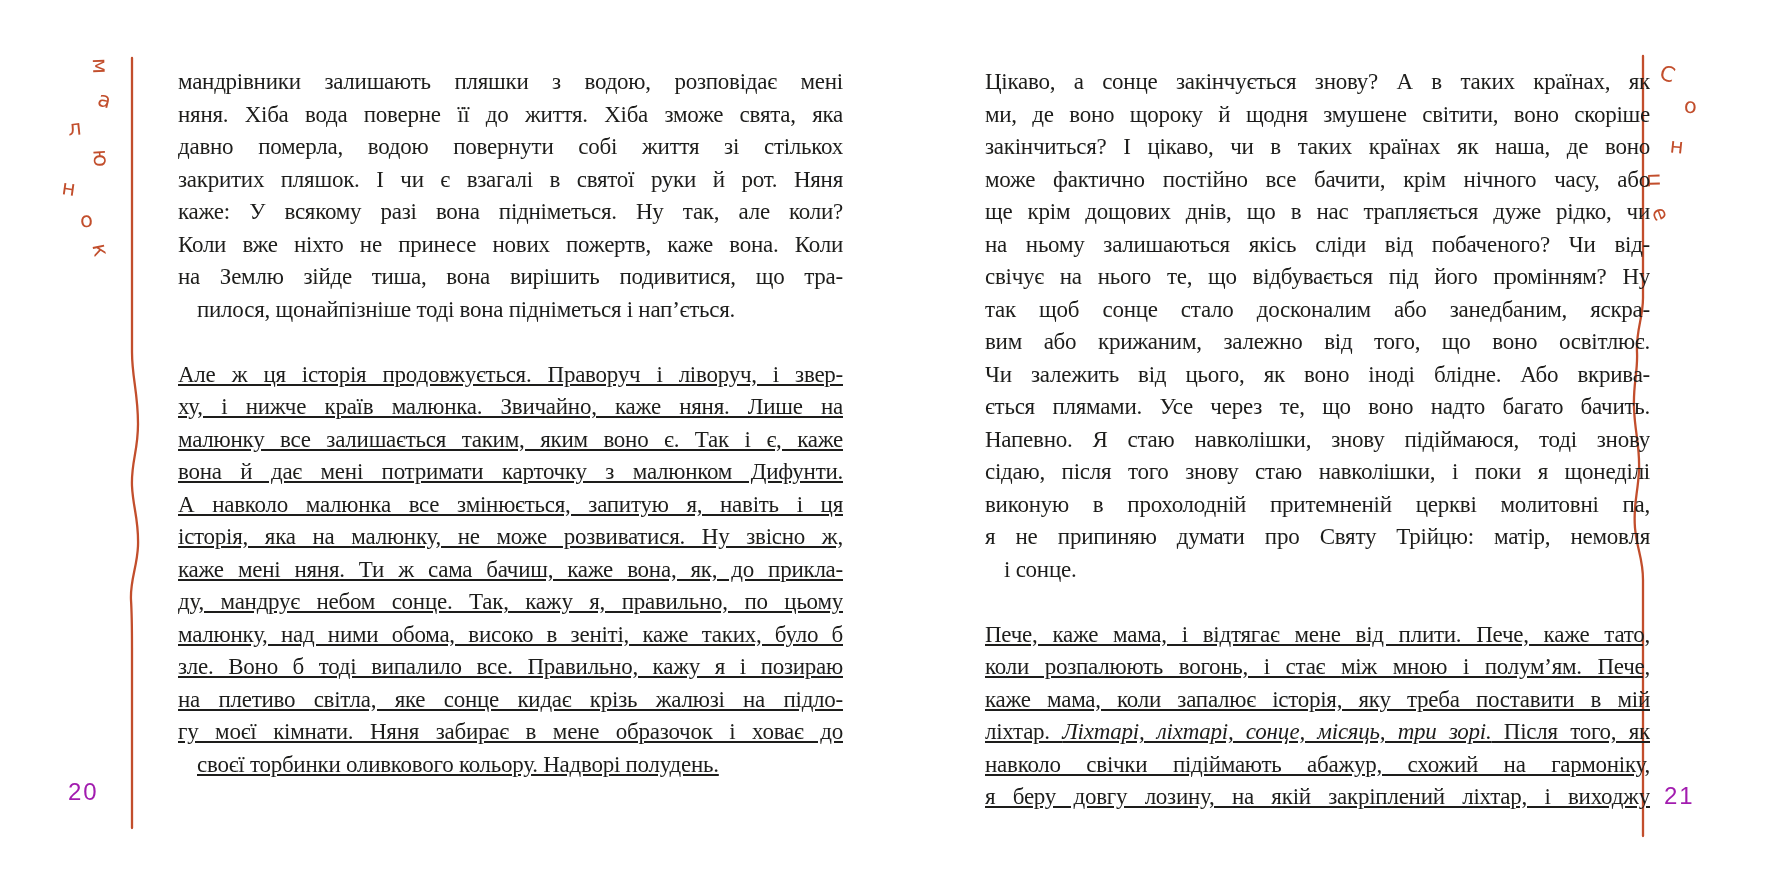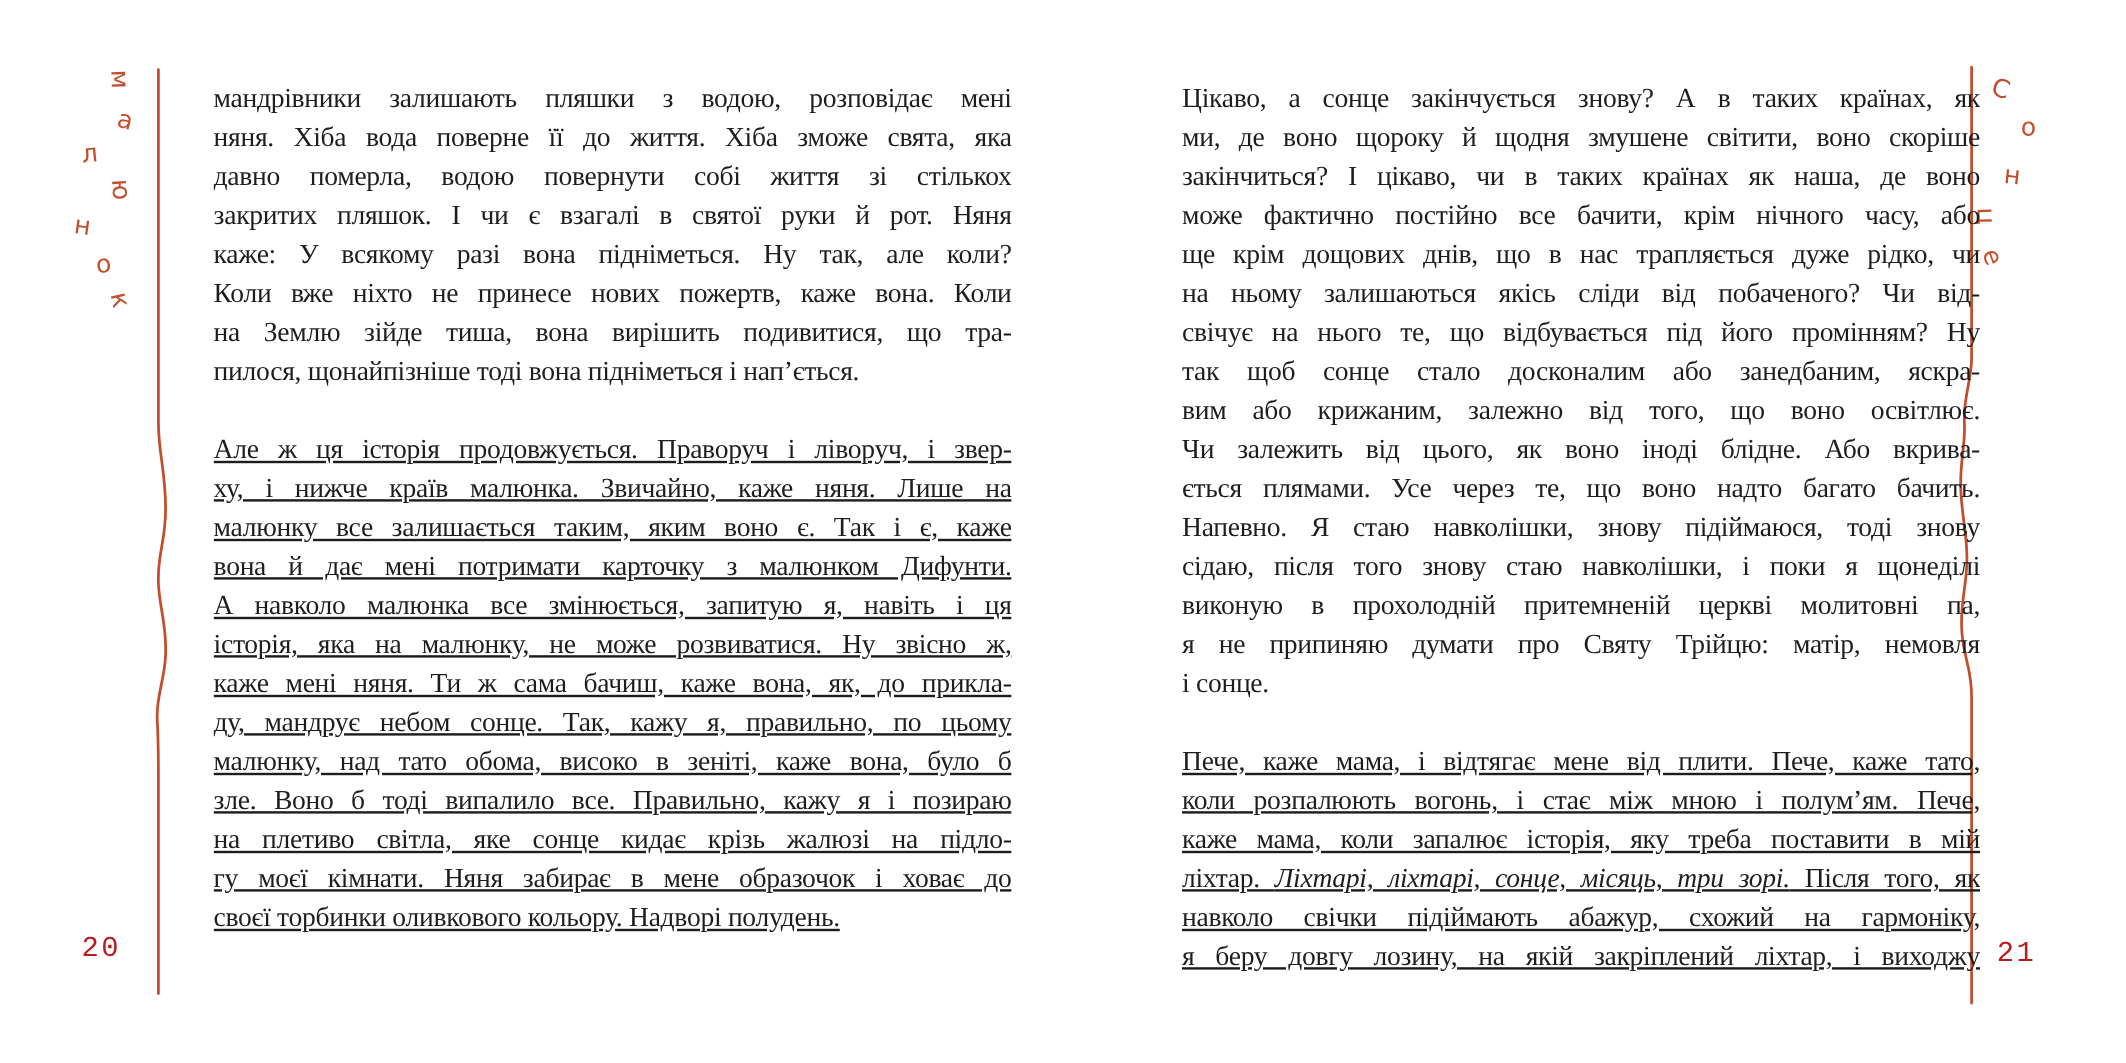--- a/index.html
+++ b/index.html
@@ -12,32 +12,32 @@
     position:absolute;top:66px;width:665px;
     font-size:23px;line-height:32.5px;letter-spacing:-0.25px;
   }
   .textcol.left{left:178px;}
   .textcol.right{left:985px;}
   .para + .para{margin-top:32.5px;text-decoration:underline;}
   .line{
     height:32.5px;overflow:hidden;
     text-align:justify;text-align-last:justify;
   }
-  .line.endline{text-align-last:left;}
+  .line.endline{text-align-last:left;margin-left:19px;}
   .it{font-style:italic;}
   
   .rules{position:absolute;left:0;top:0;width:1772px;height:886px;pointer-events:none;}
   
   .margin-letter{
     position:absolute;font-family:"DejaVu Sans", sans-serif;
     font-size:21px;color:#c24e2c;font-weight:400;
   }
   .pagenum{
-    position:absolute;font-family:Liberation Mono, monospace;
-    font-size:24px;color:#b91c1c;letter-spacing:2px;
+    position:absolute;font-family:Liberation Sans, sans-serif;
+    font-size:24px;color:#a21caf;letter-spacing:2px;
   }
   .pagenum.left{left:68px;top:778px;}
   .pagenum.right{left:1664px;top:782px;}
   
   .ml-left .margin-letter:nth-child(1){left:92px;top:54px;transform:rotate(88deg);}
   .ml-left .margin-letter:nth-child(2){left:98px;top:88px;transform:rotate(14deg);}
   .ml-left .margin-letter:nth-child(3){left:68px;top:116px;transform:rotate(-6deg);}
   .ml-left .margin-letter:nth-child(4){left:92px;top:146px;transform:rotate(86deg);}
   .ml-left .margin-letter:nth-child(5){left:62px;top:176px;transform:rotate(8deg);}
   .ml-left .margin-letter:nth-child(6){left:80px;top:208px;transform:rotate(-4deg);}
@@ -90,21 +90,21 @@
       </div>
       <div class="para">
         <div class="line"><span>Але ж ця історія продовжується. Праворуч і ліворуч, і звер-</span></div>
         <div class="line"><span>ху, і нижче країв малюнка. Звичайно, каже няня. Лише на</span></div>
         <div class="line"><span>малюнку все залишається таким, яким воно є. Так і є, каже</span></div>
         <div class="line"><span>вона й дає мені потримати карточку з малюнком Дифунти.</span></div>
         <div class="line"><span>А навколо малюнка все змінюється, запитую я, навіть і ця</span></div>
         <div class="line"><span>історія, яка на малюнку, не може розвиватися. Ну звісно ж,</span></div>
         <div class="line"><span>каже мені няня. Ти ж сама бачиш, каже вона, як, до прикла-</span></div>
         <div class="line"><span>ду, мандрує небом сонце. Так, кажу я, правильно, по цьому</span></div>
-        <div class="line"><span>малюнку, над тато обома, високо в зеніті, каже вона, було б</span></div>
+        <div class="line"><span>малюнку, над ними обома, високо в зеніті, каже таких, було б</span></div>
         <div class="line"><span>зле. Воно б тоді випалило все. Правильно, кажу я і позираю</span></div>
         <div class="line"><span>на плетиво світла, яке сонце кидає крізь жалюзі на підло-</span></div>
         <div class="line"><span>гу моєї кімнати. Няня забирає в мене образочок і ховає до</span></div>
         <div class="line endline"><span>своєї торбинки оливкового кольору. Надворі полудень.</span></div>
       </div>
     </div>
 
   <div class="textcol right">
       <div class="para">
         <div class="line"><span>Цікаво, а сонце закінчується знову? А в таких країнах, як</span></div>

